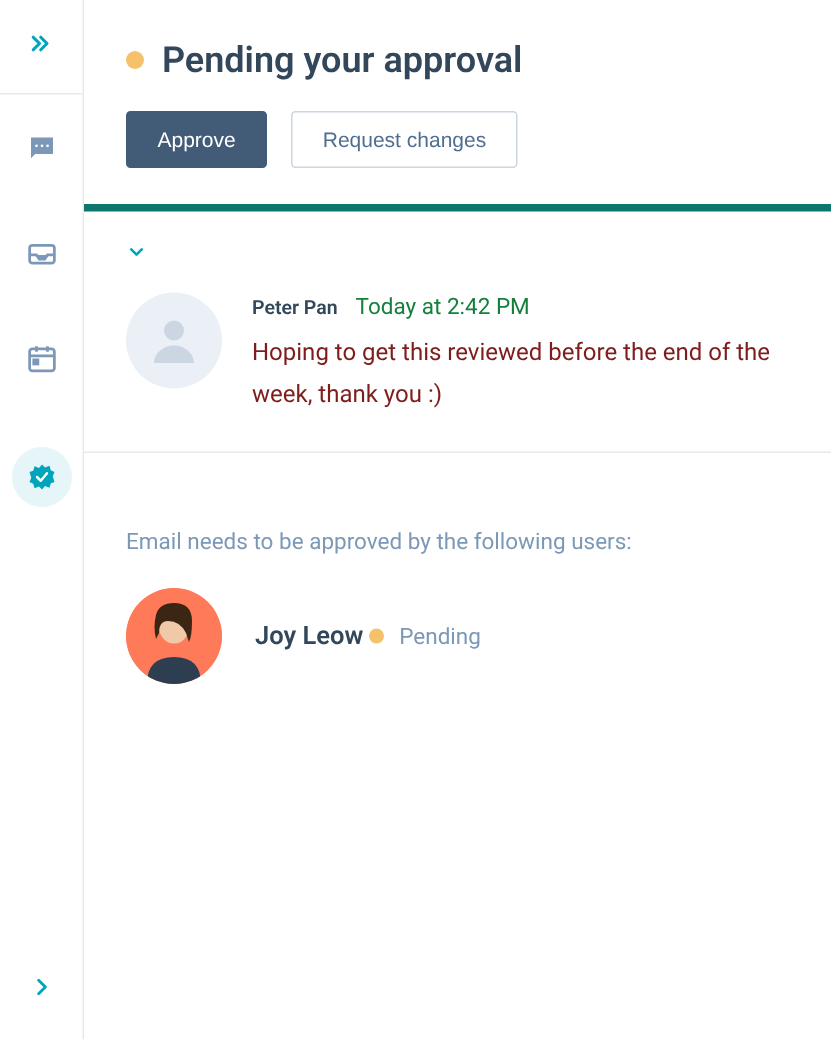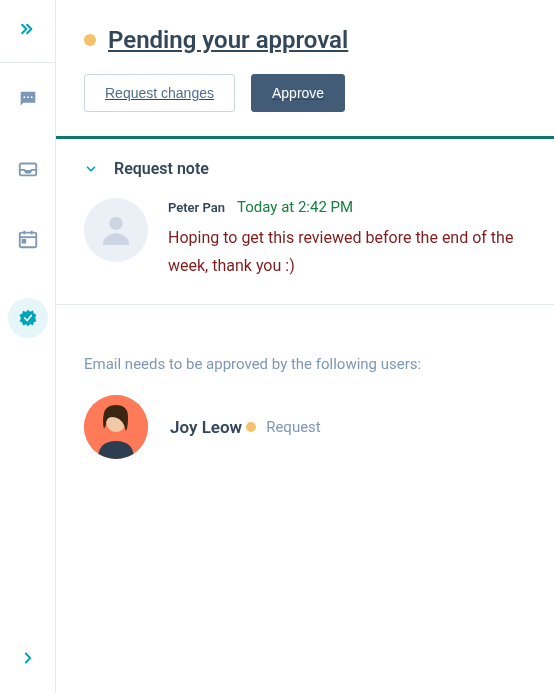--- a/index.html
+++ b/index.html
@@ -50,22 +50,21 @@
   margin-top: auto;
   margin-bottom: 24px;
 }
 .main {
   flex: 1;
   overflow-y: auto;
   padding: 0;
 }
 .header-section {
   padding: 26px 24px 24px 28px;
-  border-bottom: 3px solid #0f766e;
-  text-decoration: underline;
+  border-bottom: 5px solid #0f766e;
 }
 .title-row {
   display: flex;
   align-items: center;
   gap: 12px;
   margin-bottom: 20px;
 }
 .status-dot {
   width: 12px;
   height: 12px;
@@ -250,33 +249,32 @@
   </div>
 </div>
 
 <div class="main">
   <div class="header-section">
     <div class="title-row">
       <span class="status-dot"></span>
       <h1 class="title">Pending your approval</h1>
     </div>
     <div class="buttons-row">
+      <button class="btn btn-primary">Approve</button>
       <button class="btn btn-secondary">Request changes</button>
-      <button class="btn btn-primary">Approve</button>
     </div>
   </div>
 
   <div class="section">
     <div class="section-header">
       <span class="chevron">
         <svg width="14" height="14" viewBox="0 0 24 24" fill="none" stroke="#00a4bd" stroke-width="3" stroke-linecap="round" stroke-linejoin="round">
             <polyline points="6 9 12 15 18 9"></polyline>
           </svg>
       </span>
-      <span class="section-title">Request note</span>
     </div>
     <div class="note-body">
       <div class="avatar-placeholder">
         <svg width="40" height="40" viewBox="0 0 24 24" fill="#cbd6e2">
             <circle cx="12" cy="8" r="4"></circle>
             <path d="M4 21c0-4 4-7 8-7s8 3 8 7"></path>
           </svg>
       </div>
       <div class="note-content">
         <div class="note-header">
@@ -296,18 +294,18 @@
             <circle cx="32" cy="32" r="32" fill="#ff7a59"></circle>
             <ellipse cx="32" cy="26" rx="10" ry="11" fill="#f0c9a8"></ellipse>
             <path d="M20 18 Q22 10 32 10 Q44 10 44 22 Q44 32 42 36 L40 30 Q36 22 28 22 Q22 22 22 30 L20 34 Q18 26 20 18" fill="#3b2614"></path>
             <path d="M14 64 Q14 46 32 46 Q50 46 50 64 Z" fill="#2d3e50"></path>
           </svg>
       </div>
       <div class="approver-info">
         <span class="approver-name">Joy Leow</span>
         <div class="approver-status">
           <span class="status-dot-small"></span>
-          <span class="status-text">Request</span>
+          <span class="status-text">Pending</span>
         </div>
       </div>
     </div>
   </div>
 </div>
 
 </body></html>

